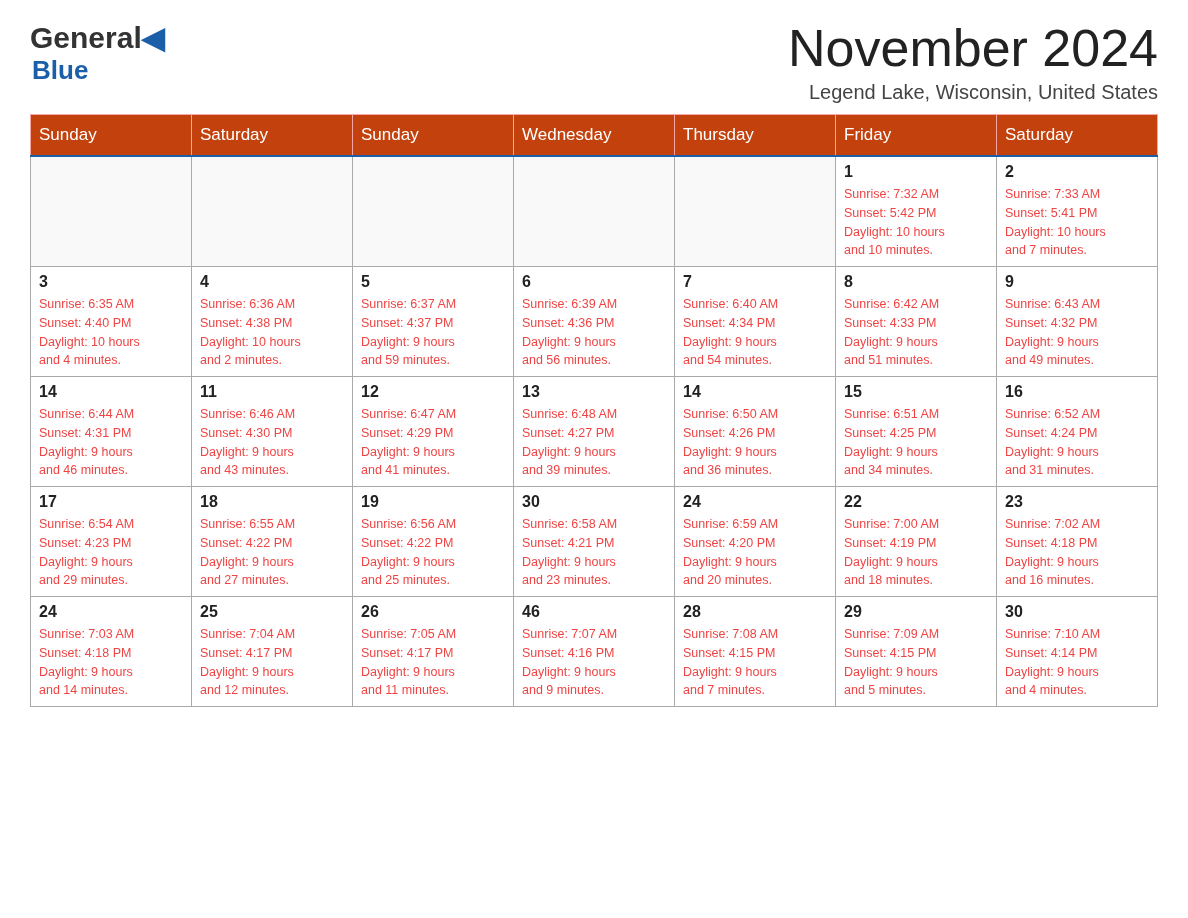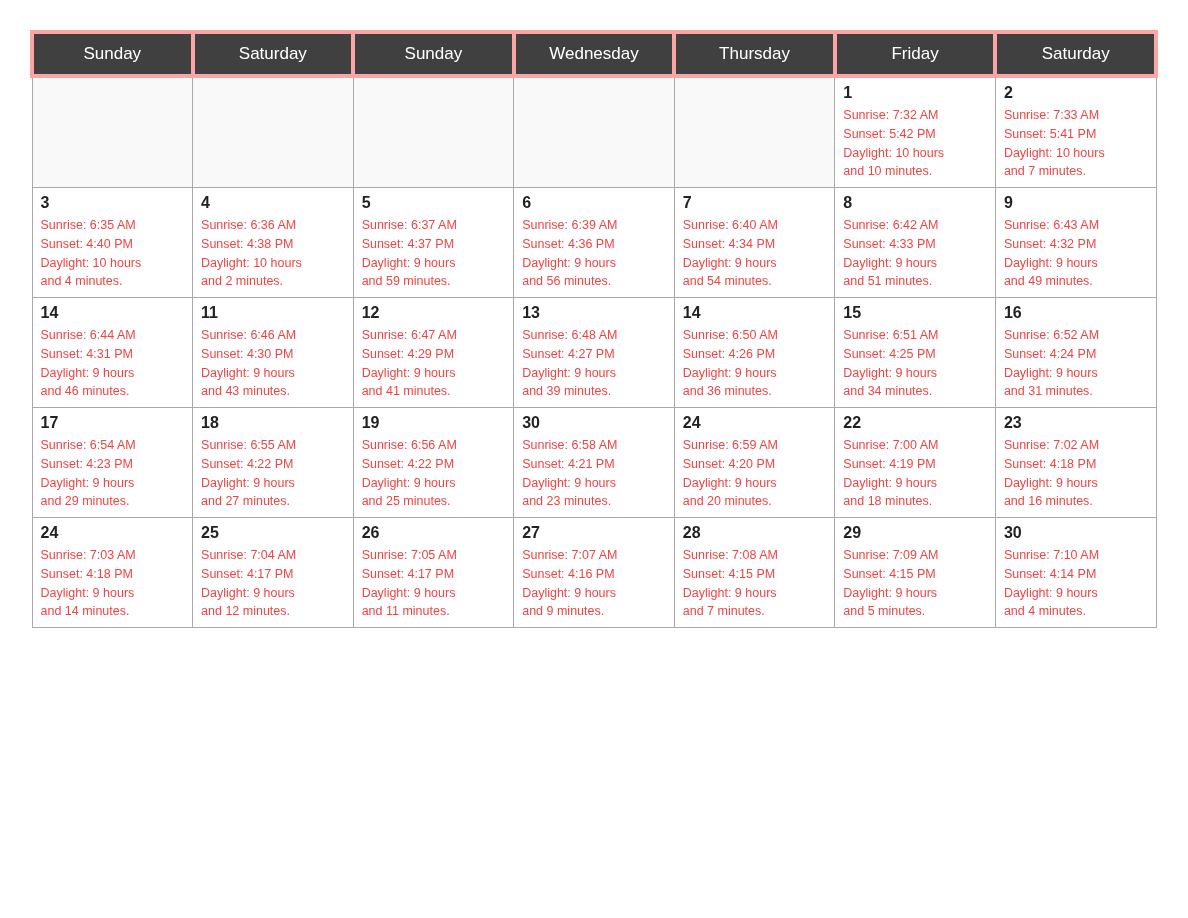--- a/index.html
+++ b/index.html
@@ -34,27 +34,27 @@
       font-size: 20px;
       color: #444;
       margin-top: 4px;
     }
     .calendar {
       width: 100%;
       border-collapse: collapse;
       margin-top: 10px;
     }
     .calendar thead tr th {
-      background-color: #404040;
+      background-color: #c2410c;
       color: #fff;
       font-size: 17px;
       font-weight: normal;
       padding: 10px 8px;
-      text-align: center;
-      border: 4px solid #fca5a5;
+      text-align: left;
+      border: 1px solid #fca5a5;
     }
     .calendar tbody tr td {
       vertical-align: top;
       border: 1px solid #aaa;
       padding: 6px 8px;
       width: 14.28%;
       font-size: 13px;
       color: #222;
       min-height: 100px;
       background: #fff;
@@ -89,21 +89,34 @@
       align-items: center;
     }
     .logo-general .blue-part {
       color: #1a5fa8;
     }
   </style>
 </head>
 <body>
 
 <div class="header">
+  <div class="logo">
+    <div class="logo-row">
+      <span class="logo-general">
+        <span>General</span>
+          <span class="blue-part">◀</span>
+      </span>
+    </div>
+    <div style="margin-left:2px;">
+      <span style="font-size:26px; font-weight:bold; color:#1a5fa8;">Blue</span>
+    </div>
+  </div>
   <div class="title-block">
+    <div class="month-title">November 2024</div>
+    <div class="location-title">Legend Lake, Wisconsin, United States</div>
   </div>
 </div>
 
 <table class="calendar">
   <thead>
     <tr>
       <th>Sunday</th>
       <th>Saturday</th>
       <th>Sunday</th>
       <th>Wednesday</th>
@@ -225,21 +238,21 @@
         </td>
         <td>
           <span class="day-number">25</span>
           <div class="day-info">Sunrise: 7:04 AM<br>Sunset: 4:17 PM<br>Daylight: 9 hours<br>and 12 minutes.</div>
         </td>
         <td>
           <span class="day-number">26</span>
           <div class="day-info">Sunrise: 7:05 AM<br>Sunset: 4:17 PM<br>Daylight: 9 hours<br>and 11 minutes.</div>
         </td>
         <td>
-          <span class="day-number">27</span>
+          <span class="day-number">46</span>
           <div class="day-info">Sunrise: 7:07 AM<br>Sunset: 4:16 PM<br>Daylight: 9 hours<br>and 9 minutes.</div>
         </td>
         <td>
           <span class="day-number">28</span>
           <div class="day-info">Sunrise: 7:08 AM<br>Sunset: 4:15 PM<br>Daylight: 9 hours<br>and 7 minutes.</div>
         </td>
         <td>
           <span class="day-number">29</span>
           <div class="day-info">Sunrise: 7:09 AM<br>Sunset: 4:15 PM<br>Daylight: 9 hours<br>and 5 minutes.</div>
         </td>

